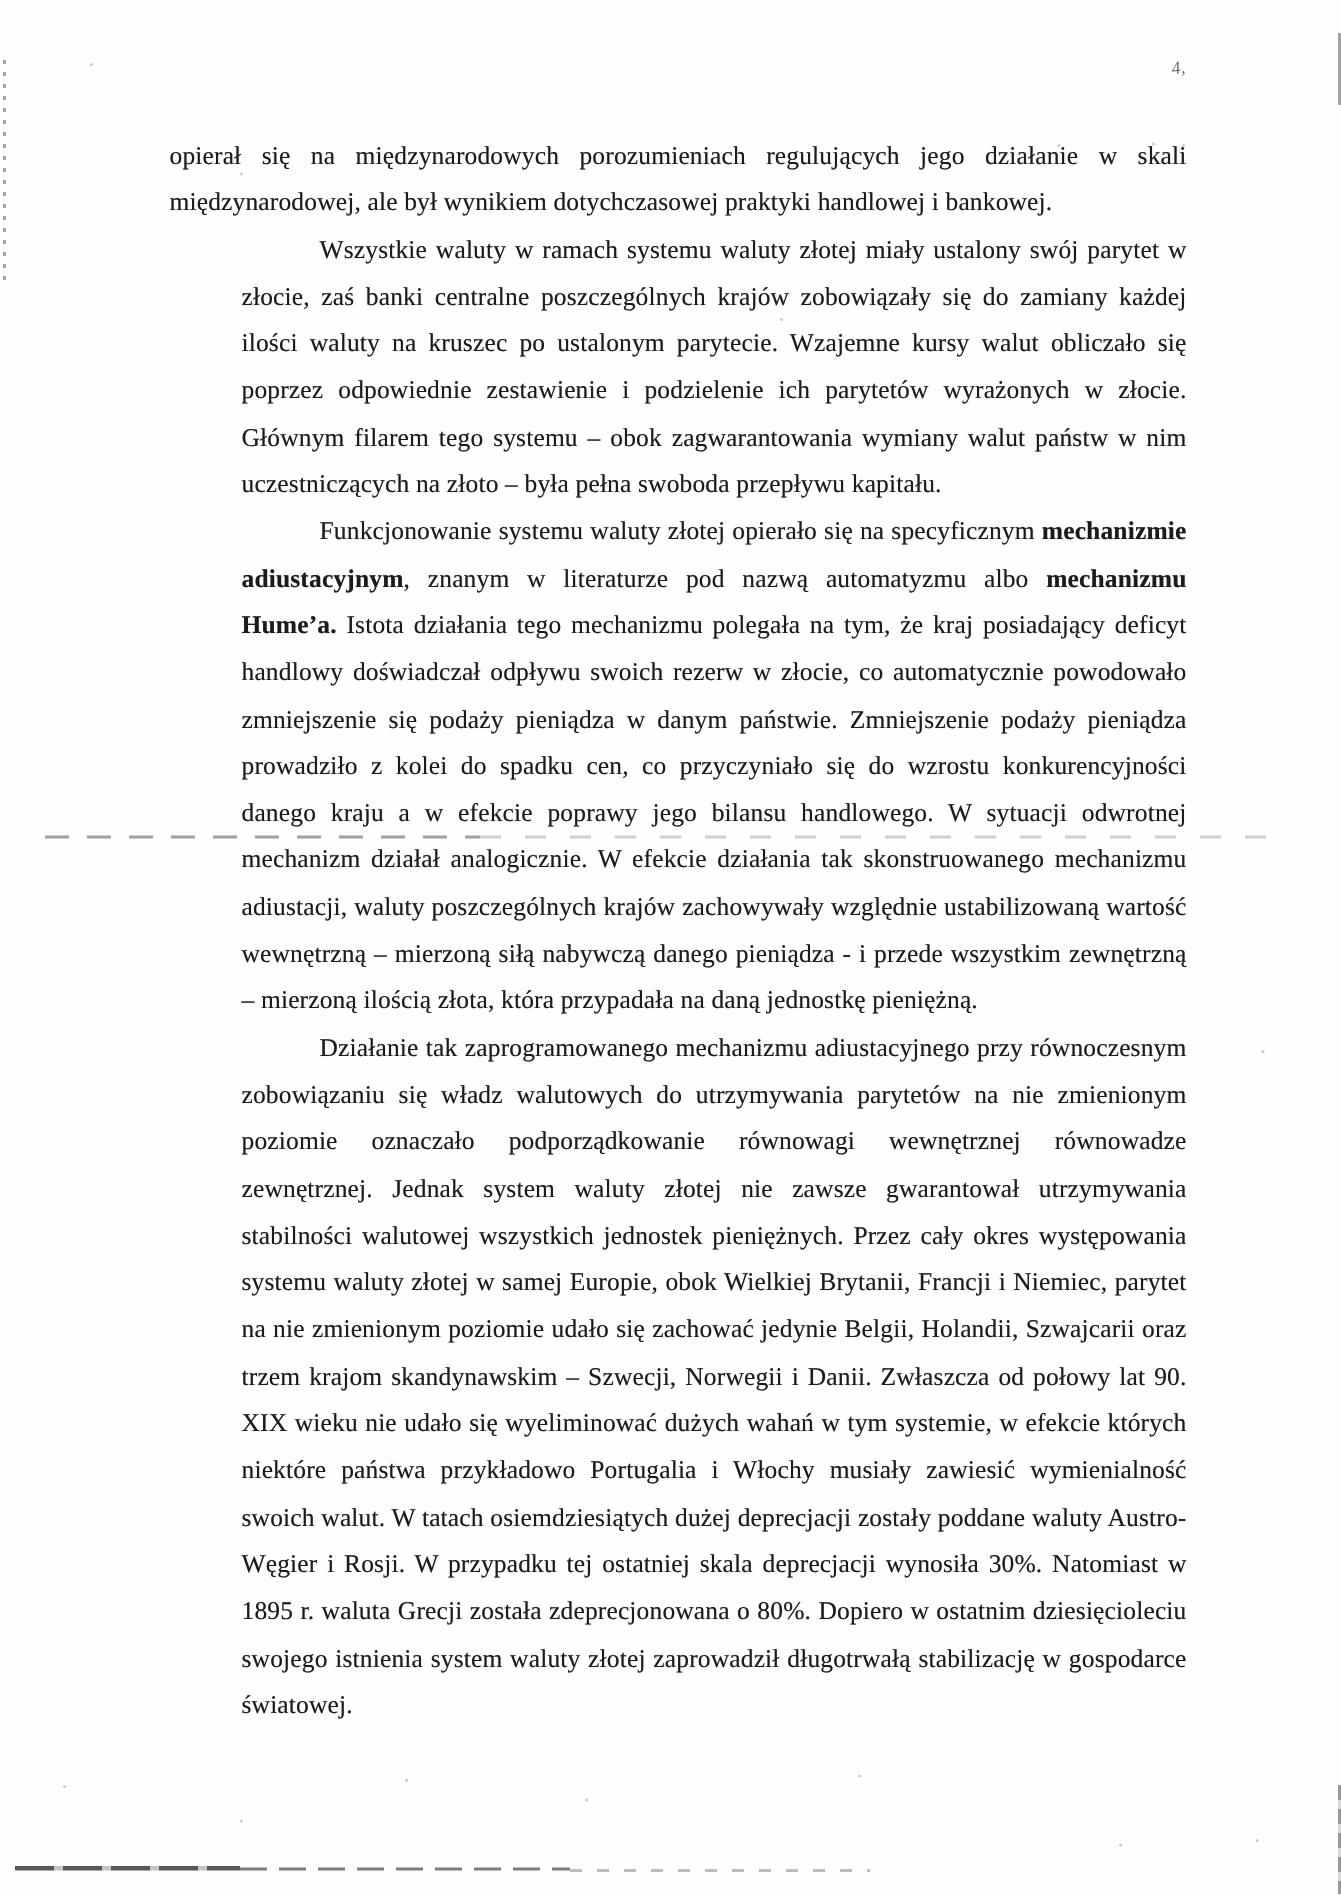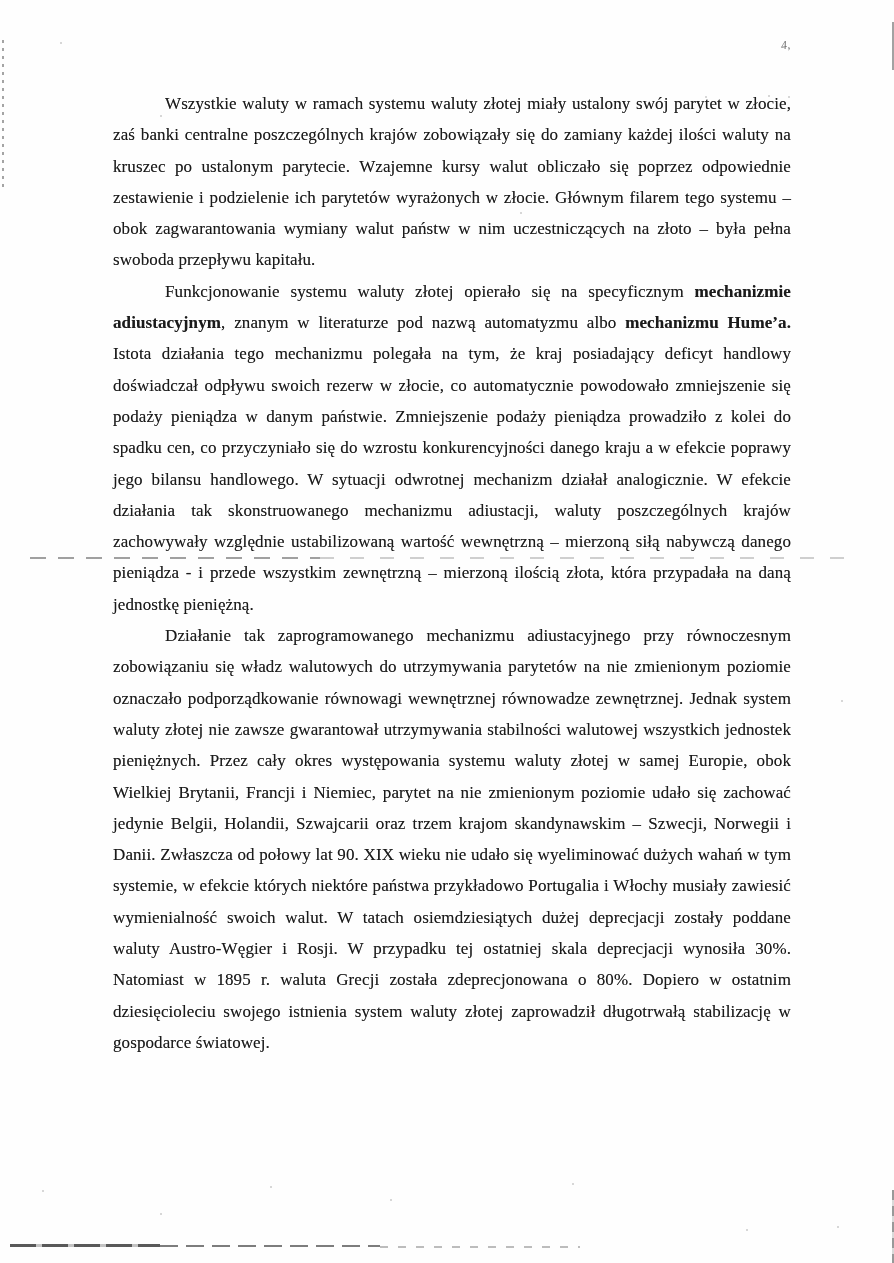--- a/index.html
+++ b/index.html
@@ -21,21 +21,21 @@
     left: 113px;
     top: 88px;
     width: 678px;
     font-size: 17px;
     line-height: 31.3px;
     text-align: justify;
     letter-spacing: 0.1px;
     text-shadow: 0 0 0.5px rgba(0,0,0,0.45);
   }
   .para { margin: 0; }
-  .para.indent { text-indent: 52px; }
+  .para.indent { text-indent: 52px; margin-left: 48px; }
   .para b { font-weight: bold; }
 
   .page-number {
     position: absolute;
     left: 781px;
     top: 38px;
     font-size: 12px;
     color: #555;
     font-style: italic;
     transform: rotate(-8deg);
@@ -86,20 +86,21 @@
   }
 </style>
 </head>
 <body>
 
 <div class="sheet">
 
   <span class="page-number">4,</span>
 
   <div class="doc-body">
+      <p class="para"><span>opierał się na międzynarodowych porozumieniach regulujących jego działanie w skali międzynarodowej, ale był wynikiem dotychczasowej praktyki handlowej i bankowej.</span></p>
       <p class="para indent"><span>Wszystkie waluty w ramach systemu waluty złotej miały ustalony swój parytet w złocie, zaś banki centralne poszczególnych krajów zobowiązały się do zamiany każdej ilości waluty na kruszec po ustalonym parytecie. Wzajemne kursy walut obliczało się poprzez odpowiednie zestawienie i podzielenie ich parytetów wyrażonych w złocie. Głównym filarem tego systemu – obok zagwarantowania wymiany walut państw w nim uczestniczących na złoto – była pełna swoboda przepływu kapitału.</span></p>
       <p class="para indent"><span>Funkcjonowanie systemu waluty złotej opierało się na specyficznym </span><b>mechanizmie adiustacyjnym</b><span>, znanym w literaturze pod nazwą automatyzmu albo </span><b>mechanizmu Hume’a.</b><span> Istota działania tego mechanizmu polegała na tym, że kraj posiadający deficyt handlowy doświadczał odpływu swoich rezerw w złocie, co automatycznie powodowało zmniejszenie się podaży pieniądza w danym państwie. Zmniejszenie podaży pieniądza prowadziło z kolei do spadku cen, co przyczyniało się do wzrostu konkurencyjności danego kraju a w efekcie poprawy jego bilansu handlowego. W sytuacji odwrotnej mechanizm działał analogicznie. W efekcie działania tak skonstruowanego mechanizmu adiustacji, waluty poszczególnych krajów zachowywały względnie ustabilizowaną wartość wewnętrzną – mierzoną siłą nabywczą danego pieniądza - i przede wszystkim zewnętrzną – mierzoną ilością złota, która przypadała na daną jednostkę pieniężną.</span></p>
       <p class="para indent"><span>Działanie tak zaprogramowanego mechanizmu adiustacyjnego przy równoczesnym zobowiązaniu się władz walutowych do utrzymywania parytetów na nie zmienionym poziomie oznaczało podporządkowanie równowagi wewnętrznej równowadze zewnętrznej. Jednak system waluty złotej nie zawsze gwarantował utrzymywania stabilności walutowej wszystkich jednostek pieniężnych. Przez cały okres występowania systemu waluty złotej w samej Europie, obok Wielkiej Brytanii, Francji i Niemiec, parytet na nie zmienionym poziomie udało się zachować jedynie Belgii, Holandii, Szwajcarii oraz trzem krajom skandynawskim – Szwecji, Norwegii i Danii. Zwłaszcza od połowy lat 90. XIX wieku nie udało się wyeliminować dużych wahań w tym systemie, w efekcie których niektóre państwa przykładowo Portugalia i Włochy musiały zawiesić wymienialność swoich walut. W tatach osiemdziesiątych dużej deprecjacji zostały poddane waluty Austro-Węgier i Rosji. W przypadku tej ostatniej skala deprecjacji wynosiła 30%. Natomiast w 1895 r. waluta Grecji została zdeprecjonowana o 80%. Dopiero w ostatnim dziesięcioleciu swojego istnienia system waluty złotej zaprowadził długotrwałą stabilizację w gospodarce światowej.</span></p>
     </div>
 
   <div class="art left-edge-dots"></div>
   <div class="art mid-dash-left"></div>
   <div class="art mid-dash-right"></div>
   <div class="art bottom-dash-1"></div>
   <div class="art bottom-dash-2"></div>

